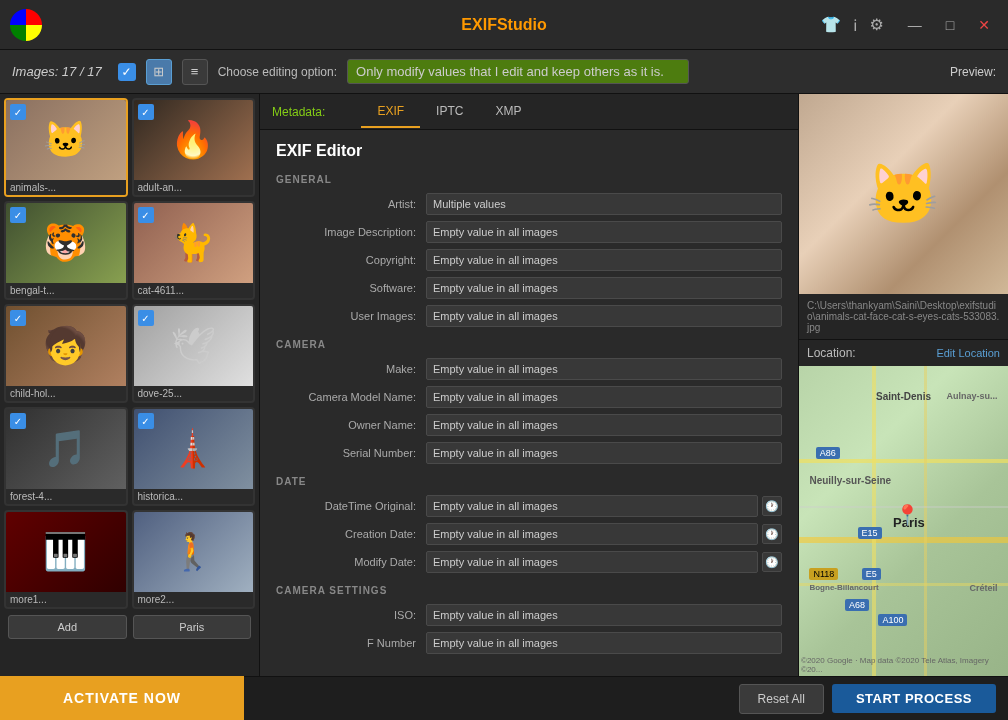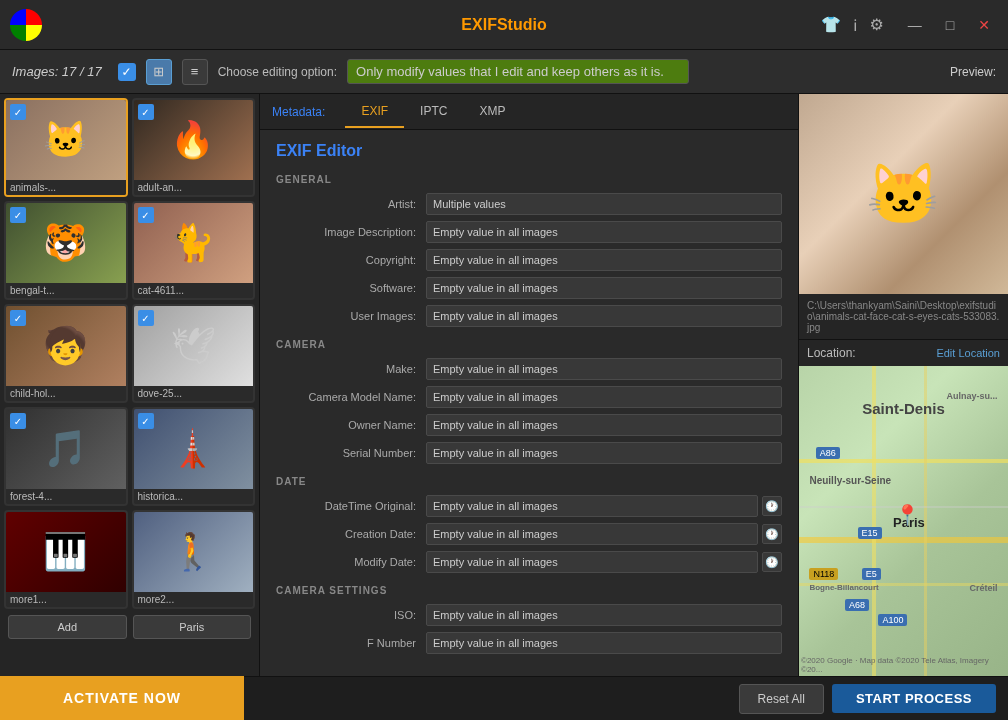--- a/index.html
+++ b/index.html
@@ -137,32 +137,32 @@
     .editor-panel::-webkit-scrollbar-thumb { background: #555; }
 
     .metadata-tabs {
       display: flex;
       align-items: center;
       border-bottom: 1px solid #111;
       padding: 0 12px;
       background: #252525;
       height: 36px;
     }
-    .metadata-label { color: #3b82f6; font-size: 12px; margin-right: 20px; }
+    .metadata-label { color: #84cc16; font-size: 12px; margin-right: 36px; }
     .tab {
       padding: 8px 16px; font-size: 12px; color: #bbb; cursor: pointer;
       border-bottom: 2px solid transparent;
     }
     .tab.active { color: #e8a020; border-bottom-color: #e8a020; }
 
     .exif-editor {
       padding: 12px 16px;
     }
     .exif-editor-title {
-      font-size: 16px; font-weight: 600; color: #3b82f6; margin-bottom: 14px;
+      font-size: 16px; font-weight: 600; color: #ffffff; margin-bottom: 14px;
     }
     .section-header {
       font-size: 10px; font-weight: 700; color: #888;
       letter-spacing: 1px; margin: 12px 0 8px; text-transform: uppercase;
     }
     .field-row {
       display: flex; align-items: center; margin-bottom: 6px;
     }
     .field-label {
       text-align: right; min-width: 150px; padding-right: 10px;
@@ -467,21 +467,21 @@
     <div class="map-container">
       <div class="map-bg">
 
         <div class="map-road-h" style="top:30%;left:0;right:0;background:#f0e060;height:4px;opacity:0.7;"></div>
         <div class="map-road-h" style="top:55%;left:0;right:0;background:#f8c830;height:6px;opacity:0.6;"></div>
         <div class="map-road-h" style="top:70%;left:0;right:0;background:#e8d860;height:3px;opacity:0.5;"></div>
         <div class="map-road-v" style="left:35%;top:0;bottom:0;background:#f0e060;width:4px;opacity:0.6;"></div>
         <div class="map-road-v" style="left:60%;top:0;bottom:0;background:#e8d060;width:3px;opacity:0.5;"></div>
         <div class="map-road-h" style="top:45%;left:0;right:0;background:#ccc;height:2px;opacity:0.4;"></div>
 
-        <div class="map-label" style="top:8%;left:50%;transform:translateX(-50%);font-size:15px;color:#444;margin-top:9px;">Saint-Denis</div>
+        <div class="map-label" style="top:8%;left:50%;transform:translateX(-50%);font-size:10px;color:#444;">Saint-Denis</div>
         <div class="map-label" style="top:8%;right:5%;font-size:9px;color:#666;">Aulnay-su...</div>
         <div class="map-label" style="top:35%;left:5%;font-size:10px;color:#555;">Neuilly-sur-Seine</div>
         <div class="map-label" style="top:48%;left:45%;font-size:13px;font-weight:700;color:#222;">Paris</div>
         <div class="map-label" style="top:70%;left:5%;font-size:8px;color:#666;">Bogne-Billancourt</div>
         <div class="map-label" style="top:70%;right:5%;font-size:9px;color:#666;">Créteil</div>
 
         <div class="map-badge" style="top:26%;left:8%;background:#3a6eb0;">A86</div>
         <div class="map-badge" style="top:52%;left:28%;background:#3a6eb0;">E15</div>
         <div class="map-badge" style="top:65%;left:5%;background:#c8a020;color:#000;">N118</div>
         <div class="map-badge" style="top:65%;left:30%;background:#3a6eb0;">E5</div>

